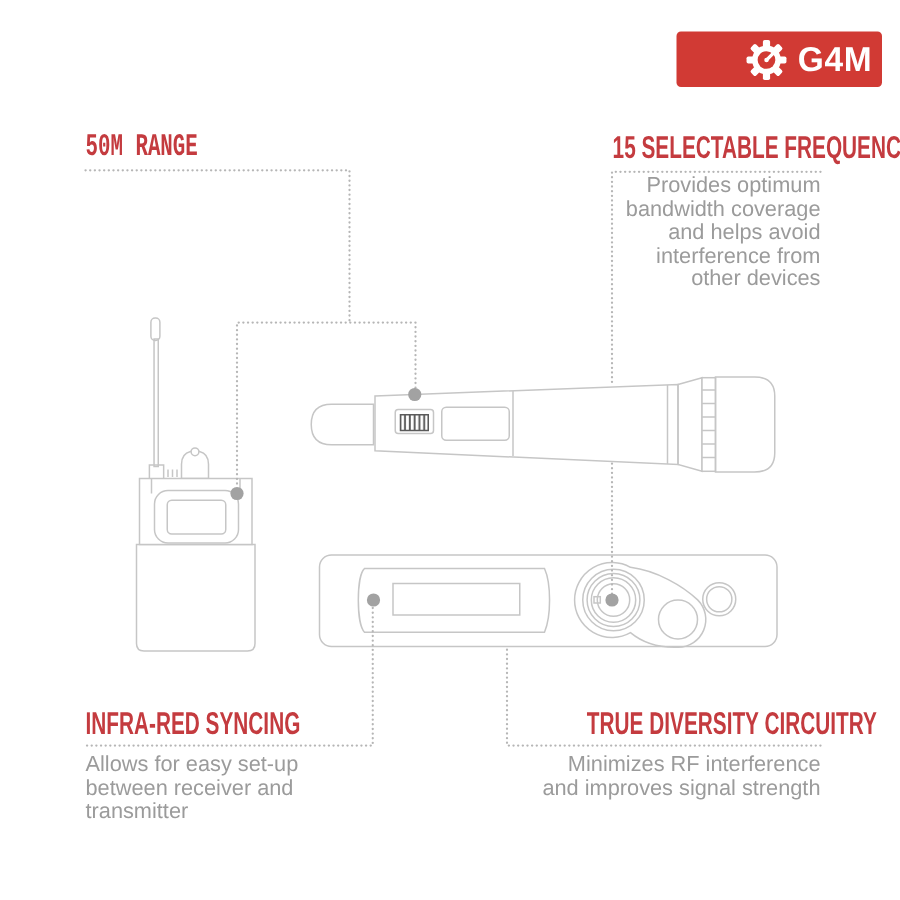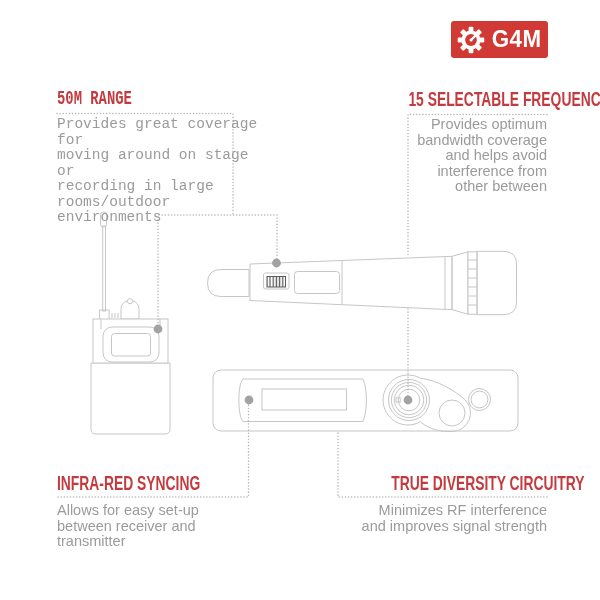--- a/index.html
+++ b/index.html
@@ -14,21 +14,21 @@
   .dk{stroke:var(--dark-detail,#5a5a5a);stroke-width:1;}
   .vsln{stroke:var(--dark-detail,#6a6a6a);stroke-width:1.3;}
   .xhln{stroke:#bdbdbd;stroke-width:.65;}
   .dot-ln{fill:none;stroke:var(--leader-line,#b6b6b6);stroke-width:1.5;
           stroke-dasharray:.1 3;stroke-linecap:round;}
   .gdot{fill:var(--leader-dot,#a2a2a2);}
 
   
   .badge{position:absolute;left:451px;top:21px;width:97px;height:37px;
          background:var(--badge,#d13a34);border-radius:3px;
-         display:flex;align-items:center;justify-content:center;gap:6px;}
+         display:flex;align-items:center;justify-content:center;gap:6px;padding-left:40px;}
   .badge .g4m{color:#fff;font-weight:bold;font-size:23px;letter-spacing:.5px;
               transform:scaleX(.97);line-height:1;}
 
   
   .callout{position:absolute;}
   .callout .title{margin:0;font-size:21px;font-weight:bold;line-height:22px;
                   color:var(--accent,#c43b3f);white-space:nowrap;
                   transform:scaleX(.66);transform-origin:0 50%;}
   .callout .desc{margin:7px 0 0;font-size:14.5px;line-height:15.5px;
                  color:var(--desc-text,#9b9b9b);white-space:pre-line;}
@@ -125,33 +125,29 @@
       </g>
       <circle r="5.9" fill="var(--badge,#d13a34)"></circle>
       <path d="M0.3,-0.3 L4.4,-4.4" stroke="#fff" stroke-width="2.2" stroke-linecap="round"></path>
       <circle r="1.5" fill="#fff"></circle>
     </svg>
     <span class="g4m">G4M</span>
   </div>
 
   <div class="callout" id="c-range">
     <h2 class="title">50M RANGE</h2>
-    <p class="desc">Provides great coverage for
-moving around on stage or
-recording in large
-rooms/outdoor environments</p>
   </div>
 
   <div class="callout right" id="c-freq">
     <h2 class="title">15 SELECTABLE FREQUENCIES</h2>
     <p class="desc">Provides optimum
 bandwidth coverage
 and helps avoid
 interference from
-other between</p>
+other devices</p>
   </div>
 
   <div class="callout bottom" id="c-ir">
     <h2 class="title">INFRA-RED SYNCING</h2>
     <p class="desc">Allows for easy set-up
 between receiver and
 transmitter</p>
   </div>
 
   <div class="callout right bottom" id="c-div">

